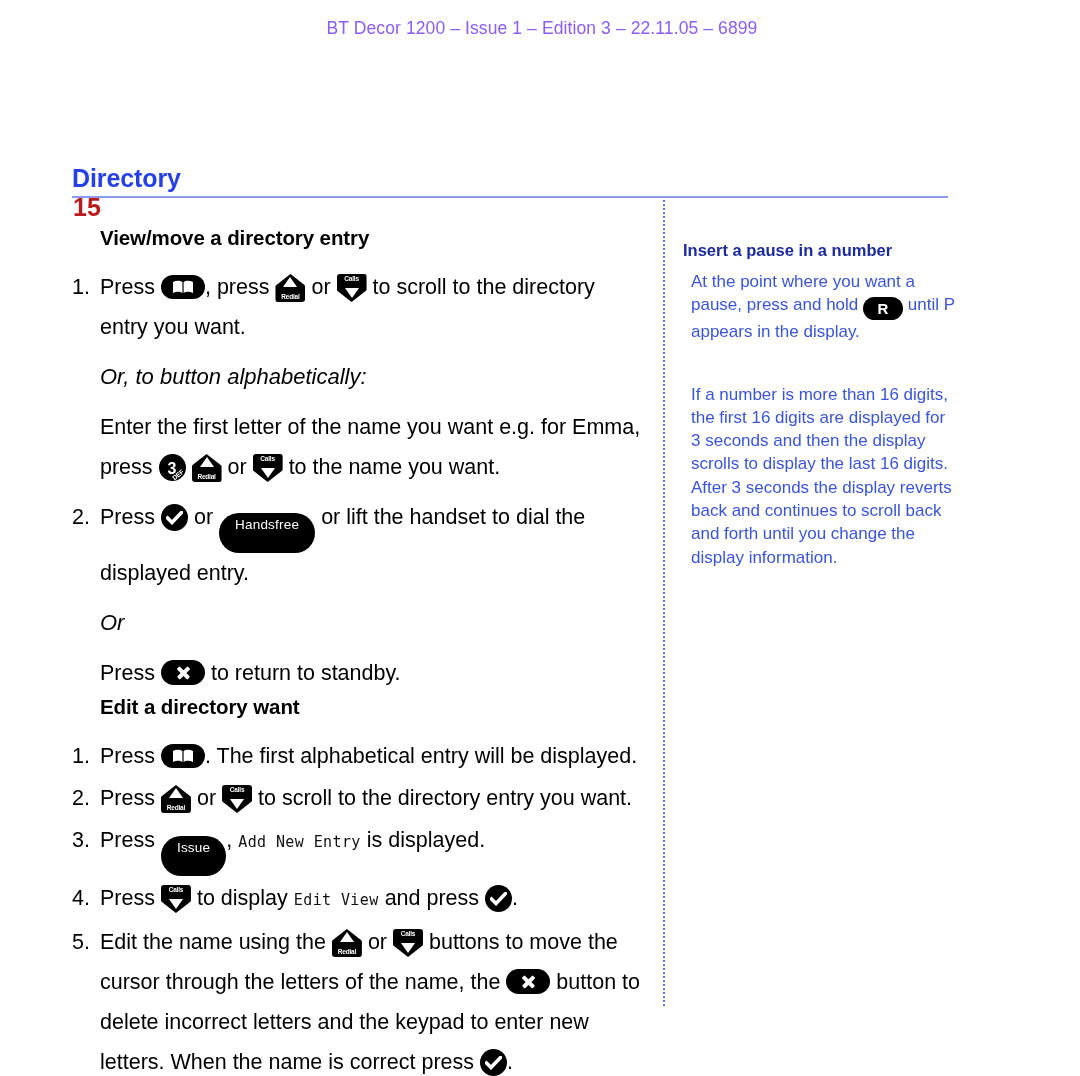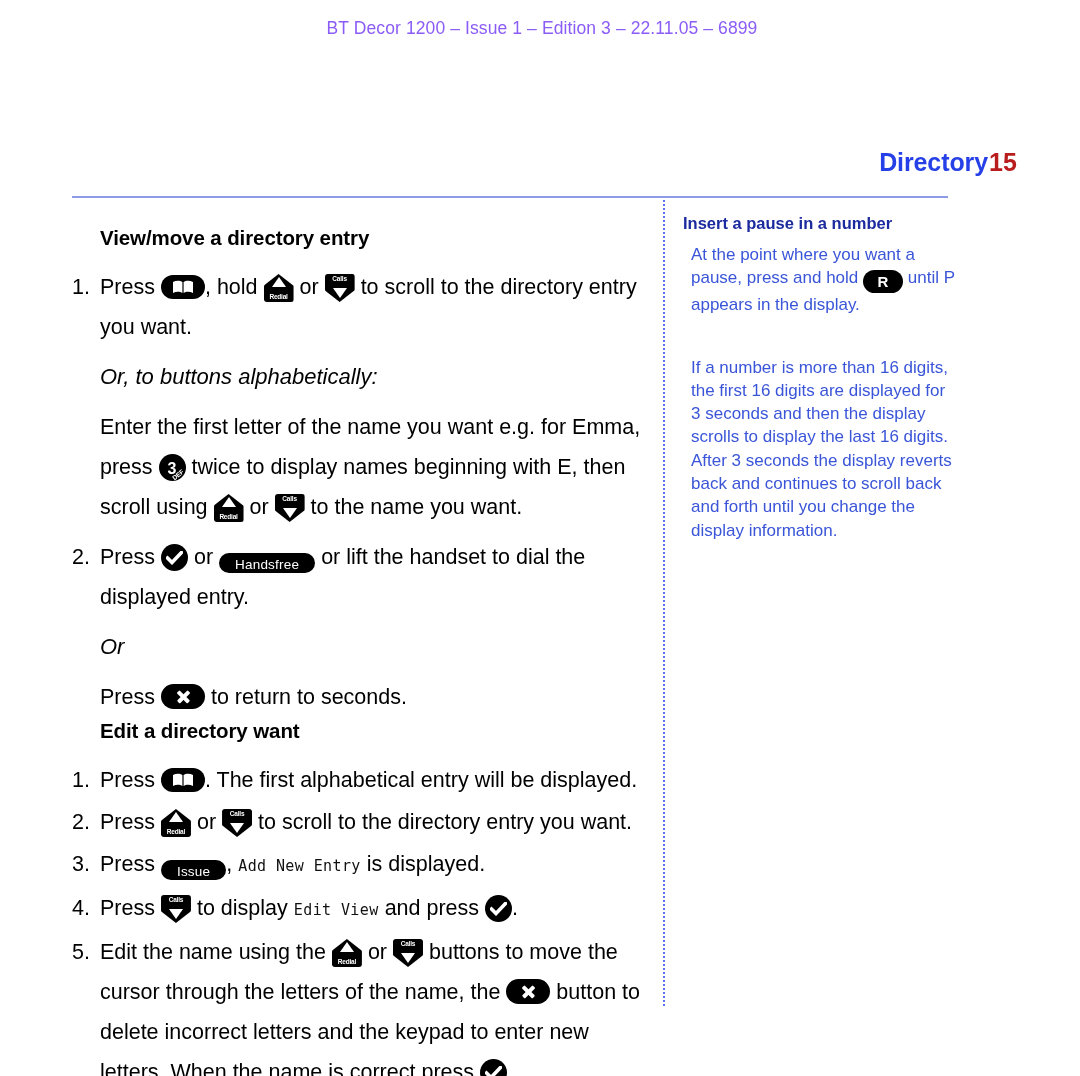--- a/index.html
+++ b/index.html
@@ -28,26 +28,27 @@
     width: 1080px;
     text-align: center;
     font-size: 17.5px;
     letter-spacing: 0.1px;
     color: #8b5cf6;
   }
 
   
   .chapter-row {
     position: absolute;
-    top: 148px;
+    top: 164px;
     left: 72px;
     width: 946px;
     display: flex;
     align-items: baseline;
     justify-content: flex-end;
+    flex-direction: column;
   }
   .chapter-title {
     font-size: 25px;
     font-weight: 600;
     color: #2640e8;
     letter-spacing: -0.1px;
   }
   .page-number {
     font-size: 25px;
     font-weight: 600;
@@ -74,21 +75,21 @@
   .divider-dotted {
     position: absolute;
     top: 200px;
     left: 663px;
     width: 0;
     height: 806px;
     border-left: 2px dotted #5b74e8;
   }
   .col-side {
     position: absolute;
-    top: 212px;
+    top: 239px;
     left: 683px;
     width: 282px;
   }
 
   
   h2.section-heading {
     font-size: 20.5px;
     font-weight: bold;
     color: #000;
     margin: 0 0 17px 28px;
@@ -153,21 +154,21 @@
 
   
   .ic-pill {
     background: #000;
     color: #fff;
     border-radius: 999px;
     font-size: 13.5px;
     font-weight: 500;
     text-align: center;
     line-height: 24px;
-    height: 20px;
+    height: 40px;
     padding: 0 16px;
     vertical-align: -5px;
     letter-spacing: 0.2px;
   }
   .ic-pill.pill-r {
     width: 40px;
     padding: 0;
     font-size: 15px;
     font-weight: bold;
     line-height: 23px;
@@ -332,37 +333,36 @@
 
   <div class="col-main">
 
     <h2 class="section-heading">View/move a directory entry</h2>
 
     <div class="step">
       <span class="num">1.</span><span>Press</span>
       <span class="ic ic-book"><svg width="22" height="14" viewBox="0 0 22 14">
             <path d="M1 2 C4 0.2 8 0.2 10.4 2 L10.4 13 C8 11.3 4 11.3 1 13 Z" fill="#fff"></path>
             <path d="M21 2 C18 0.2 14 0.2 11.6 2 L11.6 13 C14 11.3 18 11.3 21 13 Z" fill="#fff"></path>
-          </svg></span><span>, hold</span>
+          </svg></span><span>, press</span>
       <span class="ic ic-redial"><span class="shape"></span><span class="tri"></span><span class="lbl">Redial</span></span>
       <span>or</span>
       <span class="ic ic-calls"><span class="shape"></span><span class="lbl">Calls</span><span class="tri"></span></span>
       <span>to scroll to the directory entry you want.</span>
     </div>
 
     <div class="spacer-xs"></div>
 
-    <div class="para italic-lead">Or, to buttons alphabetically:</div>
+    <div class="para italic-lead">Or, to button alphabetically:</div>
 
     <div class="spacer-xs"></div>
 
     <div class="para">
       <span>Enter the first letter of the name you want e.g. for Emma, press</span>
       <span class="ic ic-key3"><span class="digit">3</span><span class="letters">DEF</span></span>
-      <span>twice to display names beginning with E, then scroll using</span>
       <span class="ic ic-redial"><span class="shape"></span><span class="tri"></span><span class="lbl">Redial</span></span>
       <span>or</span>
       <span class="ic ic-calls"><span class="shape"></span><span class="lbl">Calls</span><span class="tri"></span></span>
       <span>to the name you want.</span>
     </div>
 
     <div class="spacer-xs"></div>
 
     <div class="step">
       <span class="num">2.</span><span>Press</span>
@@ -376,21 +376,21 @@
 
     <div class="spacer-xs"></div>
 
     <div class="para italic-lead">Or</div>
 
     <div class="spacer-xs"></div>
 
     <div class="para">
       <span>Press</span>
       <span class="ic ic-x"></span>
-      <span>to return to seconds.</span>
+      <span>to return to standby.</span>
     </div>
 
     <h2 class="section-heading heading-gap-top">Edit a directory want</h2>
 
     <div class="step">
       <span class="num">1.</span><span>Press</span>
       <span class="ic ic-book"><svg width="22" height="14" viewBox="0 0 22 14">
             <path d="M1 2 C4 0.2 8 0.2 10.4 2 L10.4 13 C8 11.3 4 11.3 1 13 Z" fill="#fff"></path>
             <path d="M21 2 C18 0.2 14 0.2 11.6 2 L11.6 13 C14 11.3 18 11.3 21 13 Z" fill="#fff"></path>
           </svg></span><span>. The first alphabetical entry will be displayed.</span>

